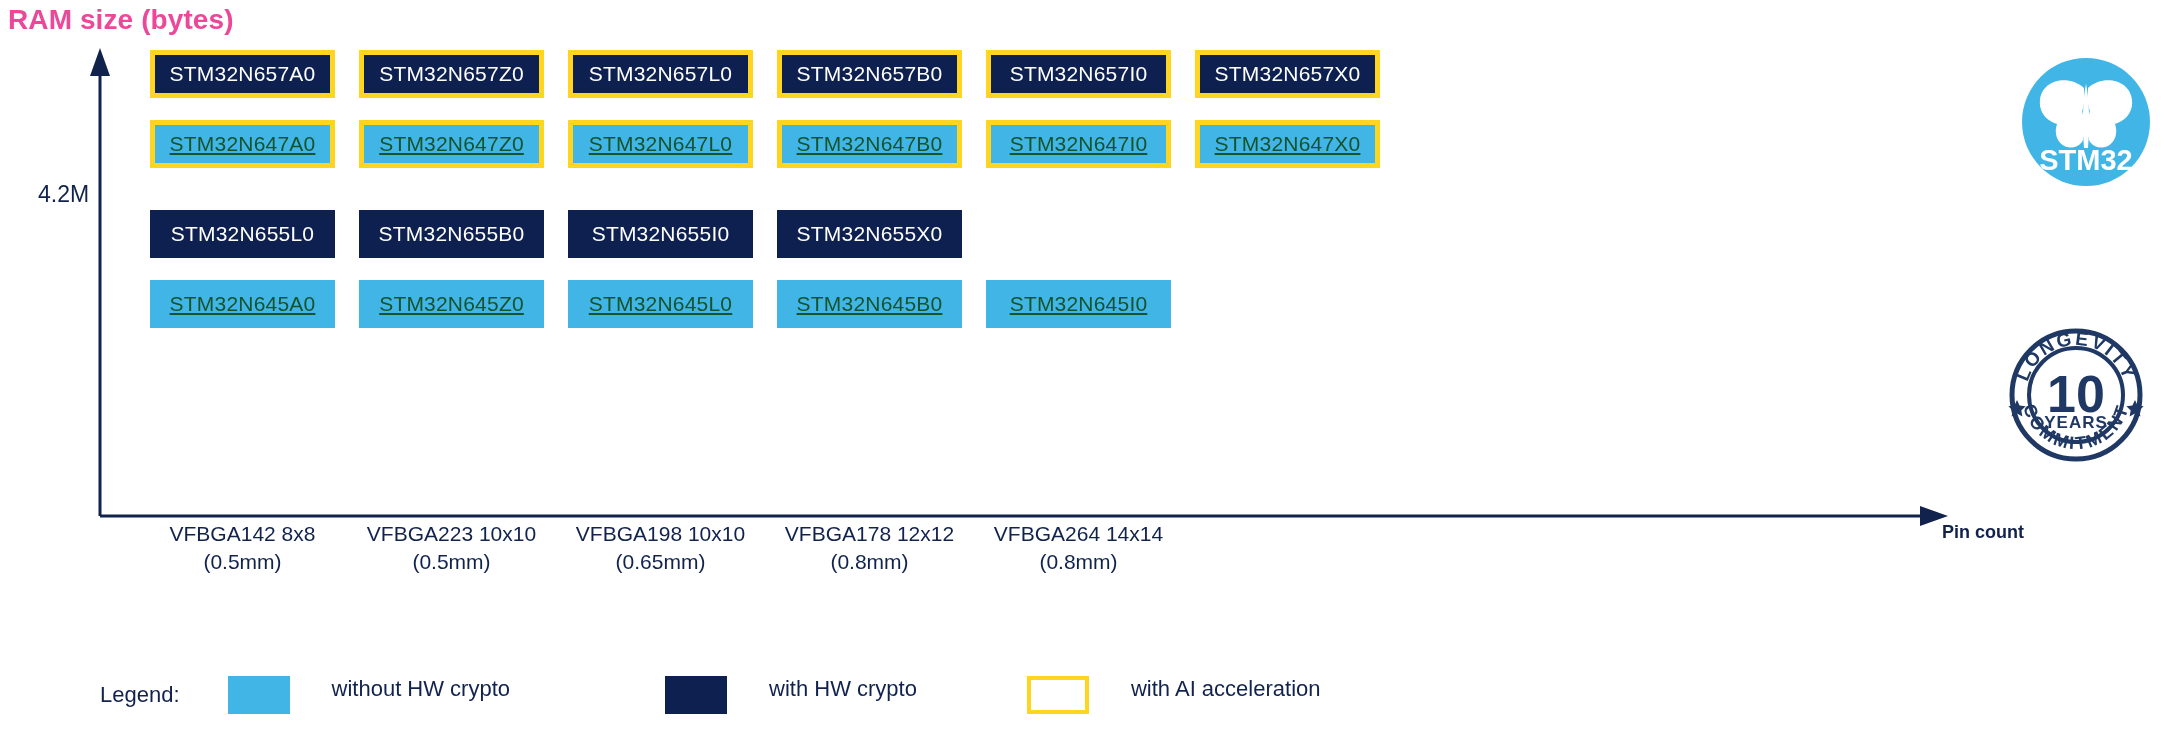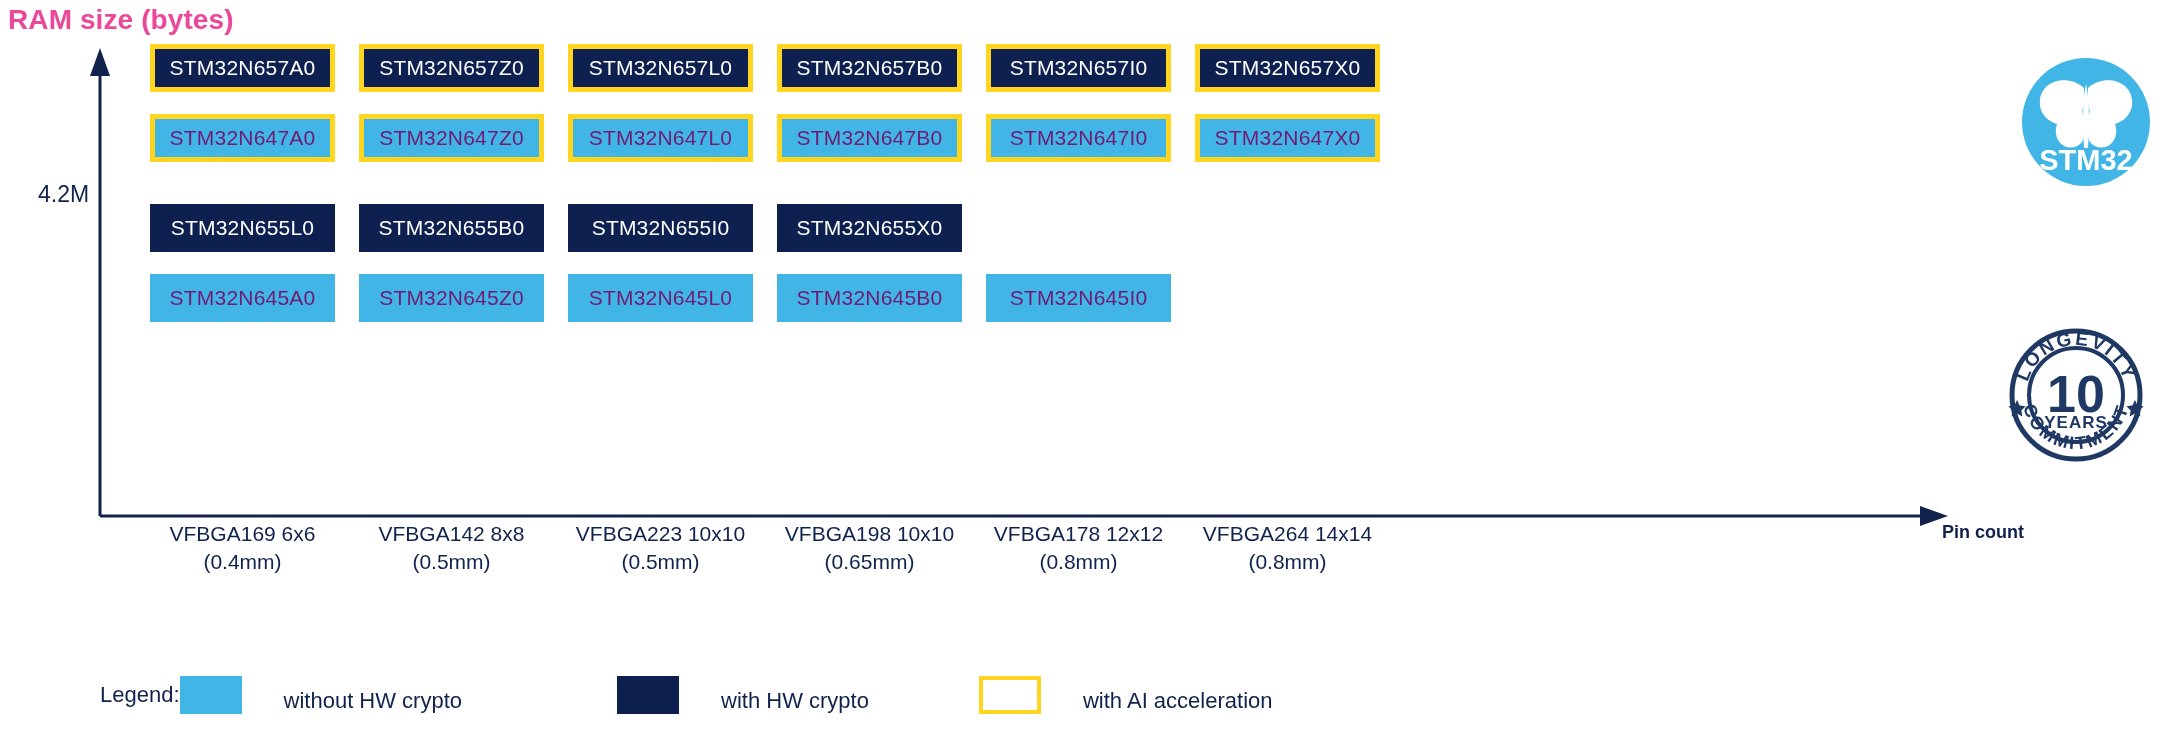--- a/index.html
+++ b/index.html
@@ -46,21 +46,21 @@
     top: 181px;
     font-size: 23px;
     font-weight: normal;
     color: #11224d;
   }
 
   
   #matrix {
     position: absolute;
     left: 150px;
-    top: 44px;
+    top: 50px;
     width: 1245px;
     display: grid;
     grid-template-columns: repeat(6, 185px);
     column-gap: 24px;
     row-gap: 0px;
   }
   .part-cell {
     height: 48px;
     display: flex;
     align-items: center;
@@ -74,21 +74,22 @@
   .row-gap-sm { height: 22px; }
   .row-gap-lg { height: 42px; }
   .spacer { grid-column: 1 / -1; }
 
   .dark {
     background: #0d2050;
     color: #ffffff;
   }
   .light {
     background: #41b6e6;
-    color: #701a75;
+    color: #14532d;
+    text-decoration: underline;
   }
   .ai {
     border: 5px solid #ffd520;
   }
 
   
   #x-labels {
     position: absolute;
     left: 150px;
     top: 520px;
@@ -122,24 +123,25 @@
     left: 100px;
     top: 676px;
     display: flex;
     align-items: center;
     white-space: nowrap;
   }
   #legend-title {
     font-size: 22px;
     font-weight: 500;
     color: #11224d;
+    margin-right: 48px;
   }
   .legend-entry {
     display: flex;
-    align-items: flex-end;
+    align-items: flex-start;
   }
   .legend-swatch {
     width: 62px;
     height: 38px;
     box-sizing: border-box;
   }
   .legend-swatch.sw-light { background: #41b6e6; }
   .legend-swatch.sw-dark  { background: #0d2050; }
   .legend-swatch.sw-ai    { background: #ffffff; border: 4px solid #ffd520; }
   .legend-text {
@@ -212,24 +214,20 @@
 
   <div class="part-cell light">STM32N645A0</div>
   <div class="part-cell light">STM32N645Z0</div>
   <div class="part-cell light">STM32N645L0</div>
   <div class="part-cell light">STM32N645B0</div>
   <div class="part-cell light">STM32N645I0</div>
 
 </div>
 
 <div id="x-labels">
-  <div class="x-label">
-    <div>VFBGA169 6x6</div>
-    <div>(0.4mm)</div>
-  </div>
   <div class="x-label">
     <div>VFBGA142 8x8</div>
     <div>(0.5mm)</div>
   </div>
   <div class="x-label">
     <div>VFBGA223 10x10</div>
     <div>(0.5mm)</div>
   </div>
   <div class="x-label">
     <div>VFBGA198 10x10</div>

